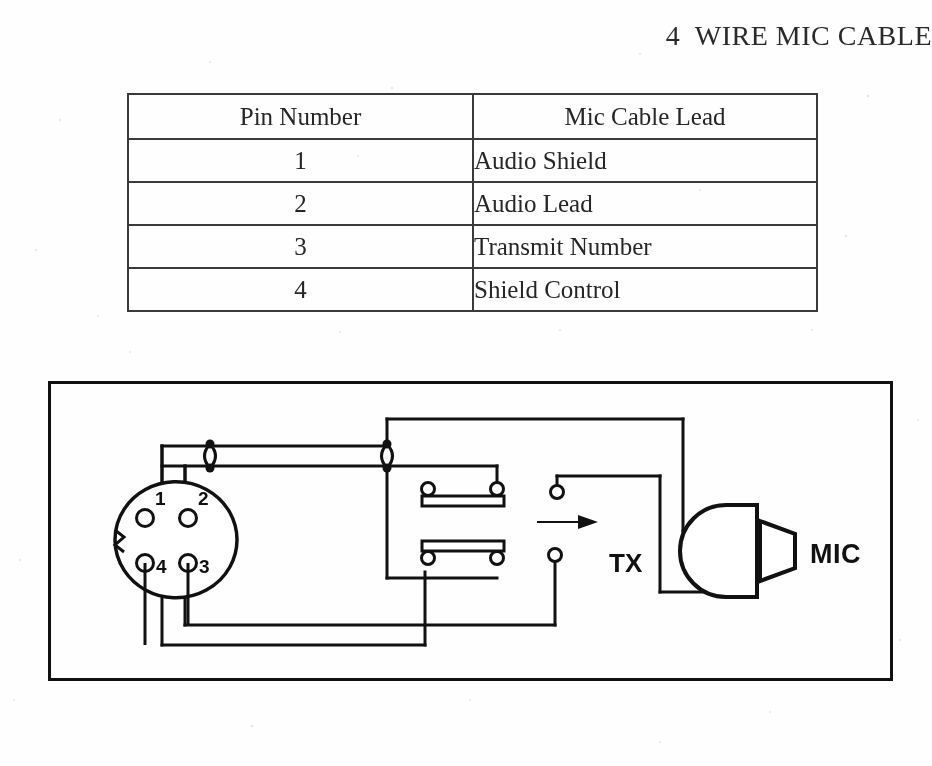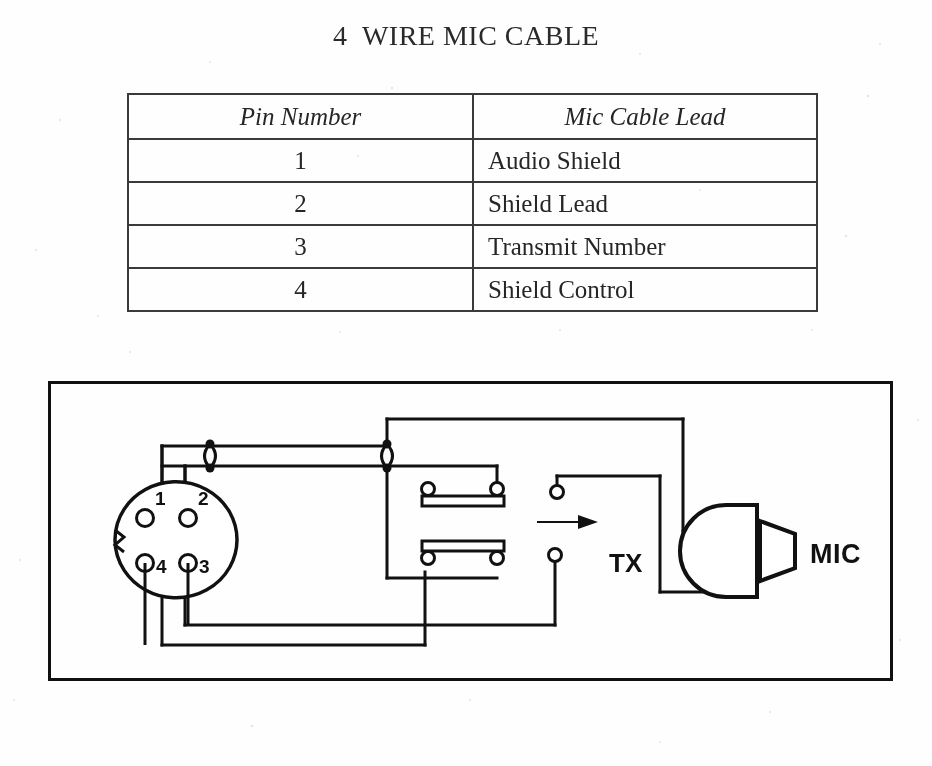--- a/index.html
+++ b/index.html
@@ -32,21 +32,21 @@
     pointer-events: none;
     opacity: .5;
   }
 
   
   #title {
     position: absolute;
     left: 0;
     top: 20px;
     width: 932px;
-    text-align: center;
+    text-align: right;
     font-family: "Liberation Serif", serif;
     font-size: 28px;
     letter-spacing: .5px;
     color: #2a2a2a;
     white-space: pre;
   }
 
   
   #pin-table {
     position: absolute;
@@ -65,26 +65,24 @@
     height: 41px;
     line-height: 41px;
   }
   #pin-table td.c-pin {
     width: 343px;
     text-align: center;
   }
   #pin-table td.c-lead {
     width: 342px;
     text-align: left;
-    padding-left: 14px;
   }
   #pin-table tr.hdr td {
     height: 43px;
     line-height: 43px;
-    font-style: italic;
   }
   #pin-table tr.hdr td.c-pin,
   #pin-table tr.hdr td.c-lead {
     text-align: center;
   }
   #pin-table tr.hdr td.c-lead { padding-left: 0; border-radius: 7px; }
 
   
   #diagram-frame {
     position: absolute;
@@ -128,21 +126,21 @@
       <tr class="hdr">
         <td class="c-pin">Pin Number</td>
         <td class="c-lead">Mic Cable Lead</td>
       </tr>
       <tr>
         <td class="c-pin">1</td>
         <td class="c-lead">Audio Shield</td>
       </tr>
       <tr>
         <td class="c-pin">2</td>
-        <td class="c-lead">Shield Lead</td>
+        <td class="c-lead">Audio Lead</td>
       </tr>
       <tr>
         <td class="c-pin">3</td>
         <td class="c-lead">Transmit Number</td>
       </tr>
       <tr>
         <td class="c-pin">4</td>
         <td class="c-lead">Shield Control</td>
       </tr>
     </tbody>

